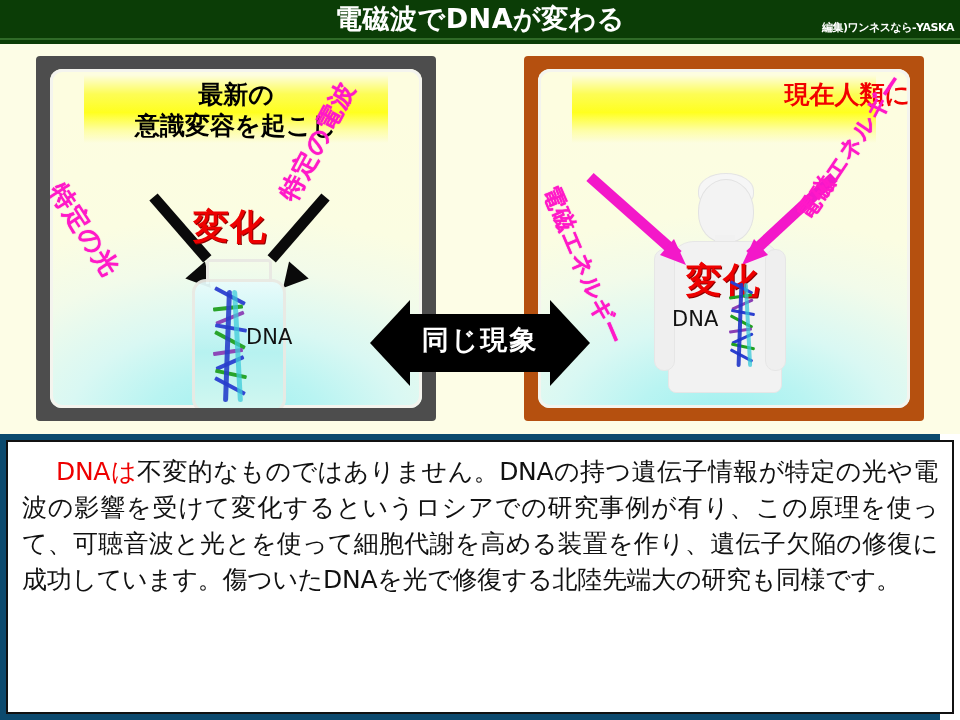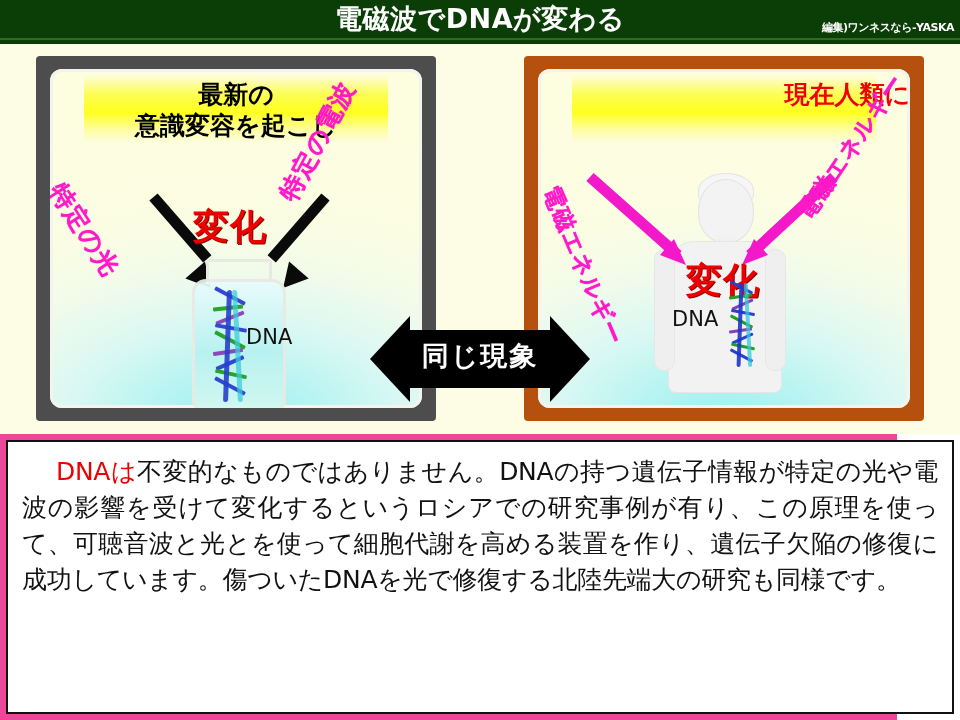--- a/index.html
+++ b/index.html
@@ -1,19 +1,19 @@
 <!DOCTYPE html>
 <html><head>
 <meta charset="utf-8">
 <style>
   html,body{margin:0;padding:0;background:#fff;}
   body{width:960px;height:720px;overflow:hidden;
        font-family:"DejaVu Sans","Liberation Sans",sans-serif;}
 
-  #slide{position:relative;width:897px;height:720px;background:#ec4899;}
+  #slide{position:relative;width:897px;height:720px;background:#0c4a6e;padding-left:43px;}
 
   
   .titlebar{position:absolute;left:0;top:0;width:960px;height:44px;
             background:#0b3d06;overflow:hidden;}
   .titlebar .rule{position:absolute;left:0;bottom:4px;width:960px;height:2px;
                   background:#2f6b27;}
   .title-text{position:absolute;left:0;top:2px;width:960px;text-align:center;
               color:#ffffff;font-size:27px;font-weight:700;letter-spacing:.5px;
               line-height:34px;white-space:nowrap;}
   .credit{position:absolute;right:6px;top:20px;color:#ffffff;font-size:11px;
@@ -78,21 +78,21 @@
   .p-torso{position:absolute;width:112px;height:150px;background:#f2f2f2;
            border-radius:26px 26px 8px 8px;border:1px solid #e6e6e6;}
   .p-armL,.p-armR{position:absolute;width:19px;height:120px;background:#efefef;
            border-radius:10px;border:1px solid #e6e6e6;}
 
   
   .helix{position:absolute;}
   .helix i{position:absolute;display:block;border-radius:1px;}
 
   
-  .dblarrow{position:absolute;left:370px;top:272px;width:220px;height:86px;}
+  .dblarrow{position:absolute;left:370px;top:256px;width:220px;height:86px;}
   .da-body{position:absolute;left:38px;top:14px;width:144px;height:58px;background:#000;}
   .da-l{position:absolute;left:0;top:0;width:0;height:0;
         border-top:43px solid transparent;border-bottom:43px solid transparent;
         border-right:40px solid #000;}
   .da-r{position:absolute;right:0;top:0;width:0;height:0;
         border-top:43px solid transparent;border-bottom:43px solid transparent;
         border-left:40px solid #000;}
   .da-text{position:absolute;left:0;top:22px;width:220px;text-align:center;
            color:#fff;font-size:27px;font-weight:700;letter-spacing:2px;}
 

